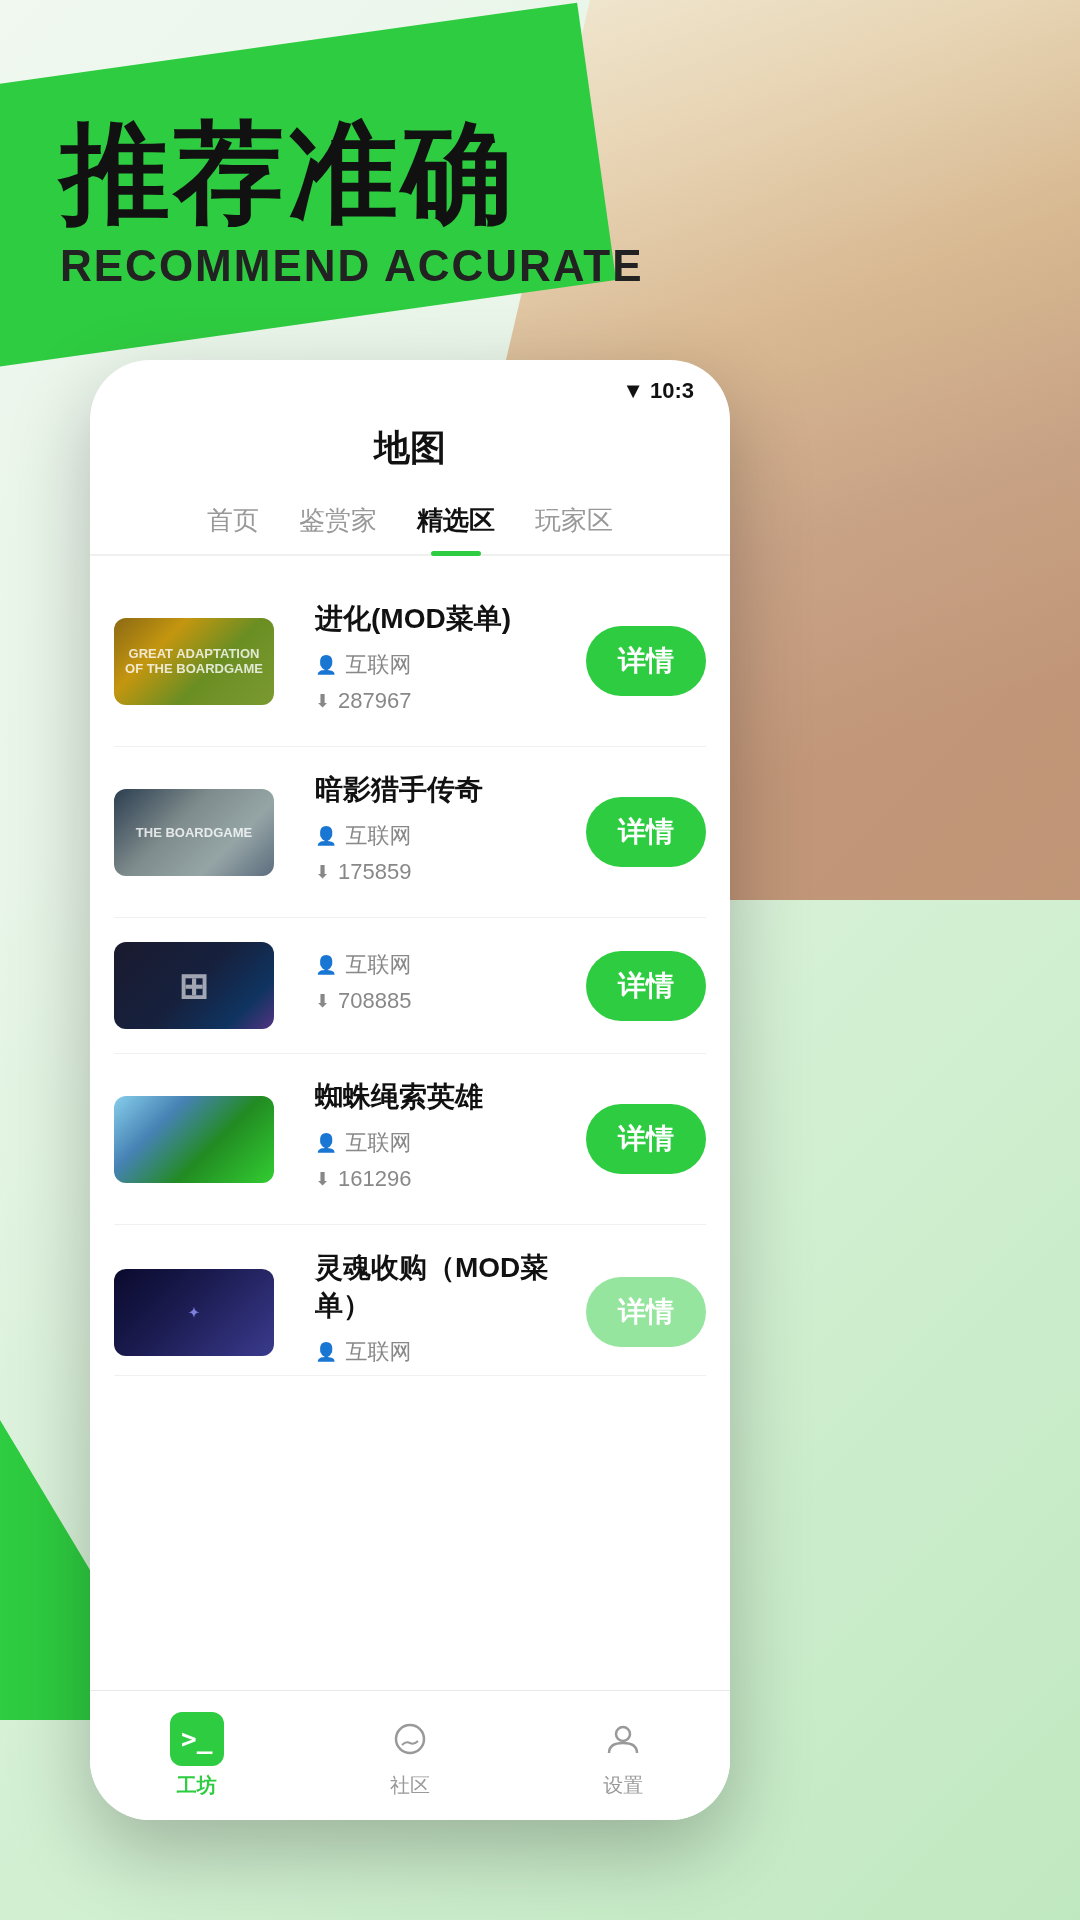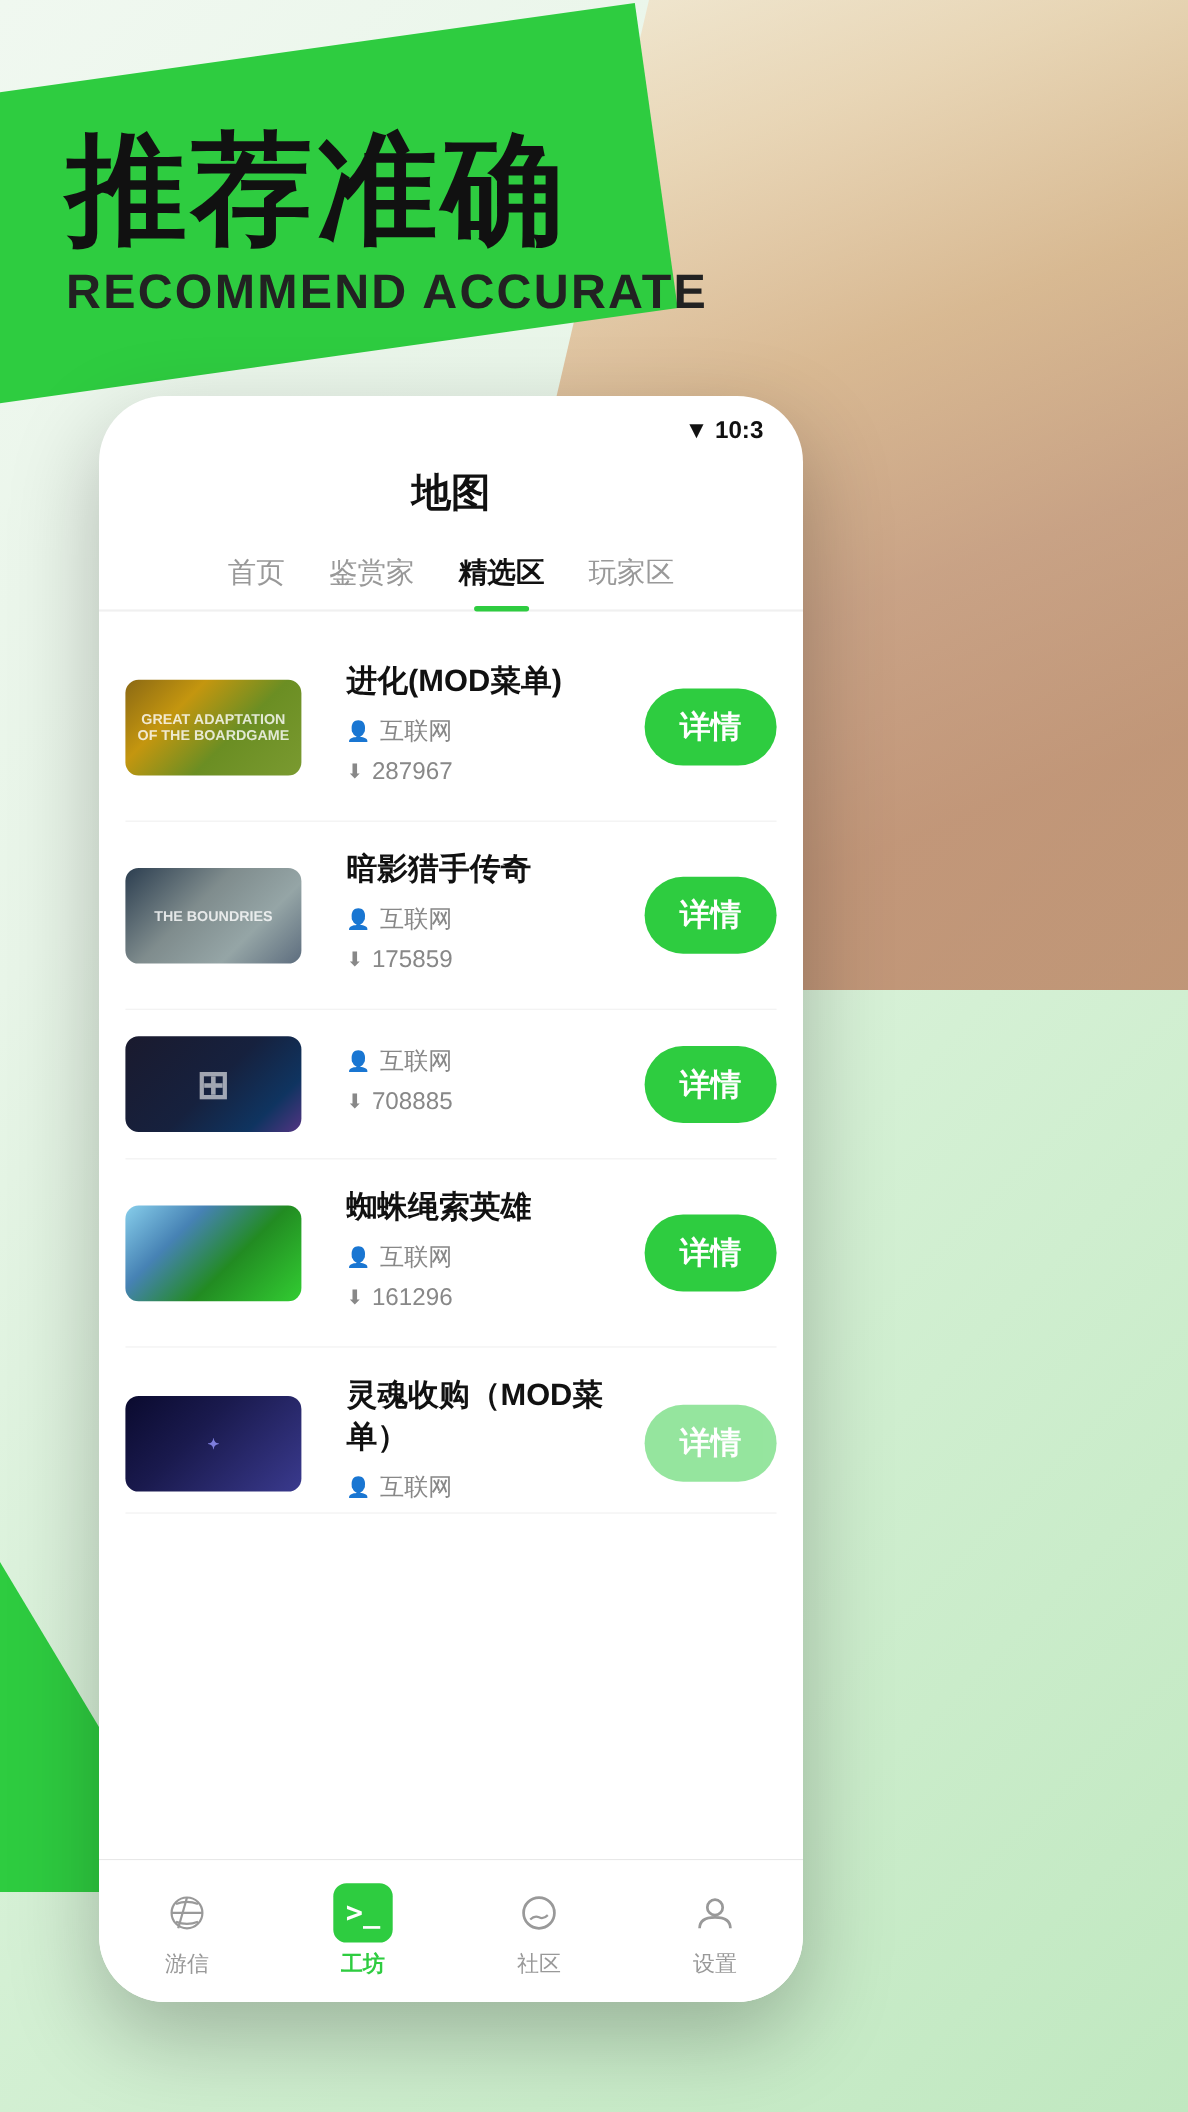--- a/index.html
+++ b/index.html
@@ -333,21 +333,21 @@
         <div class="game-meta">
           <span class="game-meta-icon">⬇</span>
           <span>287967</span>
         </div>
       </div>
       <button class="detail-btn">详情</button>
     </div>
 
     <div class="game-item">
       <div class="game-thumb thumb-2">
-        <div class="thumb-decoration">THE BOUNDRIES</div>
+        <div class="thumb-decoration">THE BOARDGAME</div>
       </div>
       <div class="game-info">
         <div class="game-title">暗影猎手传奇</div>
         <div class="game-meta">
           <span class="game-meta-icon">👤</span>
           <span>互联网</span>
         </div>
         <div class="game-meta">
           <span class="game-meta-icon">⬇</span>
           <span>175859</span>
@@ -402,32 +402,20 @@
           <span>互联网</span>
         </div>
       </div>
       <button class="detail-btn" style="opacity:0.5;">详情</button>
     </div>
 
   </div>
 
   <div class="bottom-nav">
 
-    <div class="nav-item">
-      <div class="nav-icon">
-        <svg width="36" height="36" viewBox="0 0 36 36" fill="none">
-          <circle cx="18" cy="18" r="14" stroke="#999" stroke-width="2" fill="none"></circle>
-          <line x1="18" y1="4" x2="10" y2="32" stroke="#999" stroke-width="2"></line>
-          <line x1="4" y1="18" x2="32" y2="18" stroke="#999" stroke-width="2"></line>
-          <path d="M8 10 Q18 6 28 10" stroke="#999" stroke-width="2" fill="none"></path>
-          <path d="M8 26 Q18 30 28 26" stroke="#999" stroke-width="2" fill="none"></path>
-        </svg>
-      </div>
-      <span class="nav-label">游信</span>
-    </div>
 
     <div class="nav-item">
       <div class="nav-icon active-nav">
         <span style="color:#fff; font-size:26px; font-family:monospace; font-weight:700;">&gt;_</span>
       </div>
       <span class="nav-label active">工坊</span>
     </div>
 
     <div class="nav-item">
       <div class="nav-icon">

